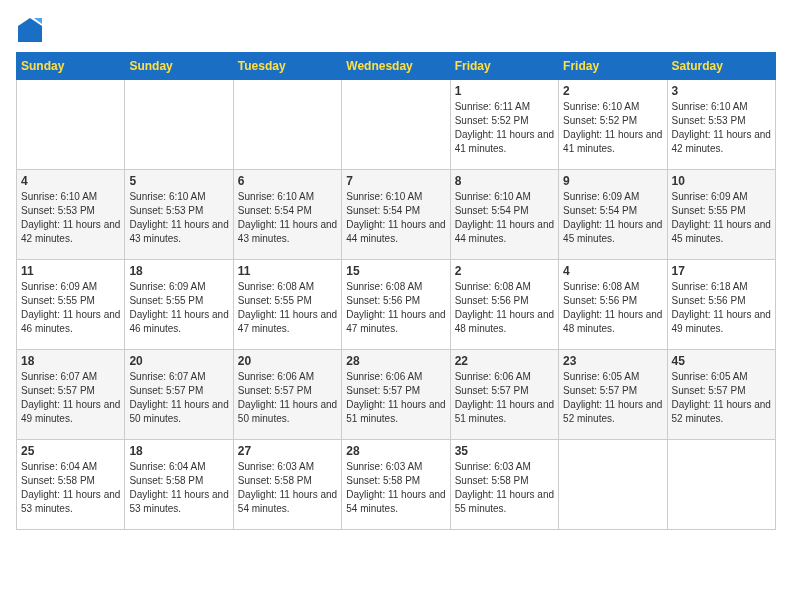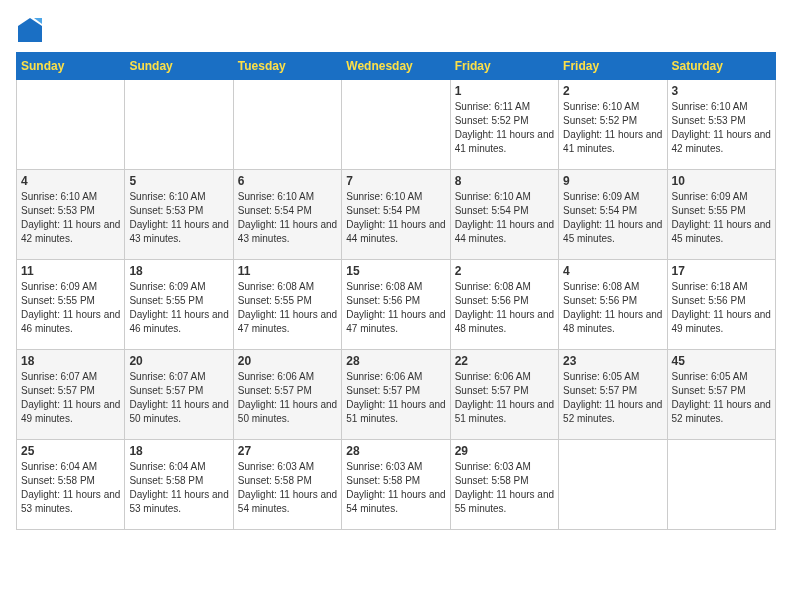--- a/index.html
+++ b/index.html
@@ -295,21 +295,21 @@
 Sunset: 5:58 PM
 Daylight: 11 hours and 54 minutes.</div>
         </td>
         <td>
           <span class="day-num">28</span>
           <div class="day-info">Sunrise: 6:03 AM
 Sunset: 5:58 PM
 Daylight: 11 hours and 54 minutes.</div>
         </td>
         <td>
-          <span class="day-num">29</span>
+          <span class="day-num">35</span>
           <div class="day-info">Sunrise: 6:03 AM
 Sunset: 5:58 PM
 Daylight: 11 hours and 55 minutes.</div>
         </td>
         <td></td>
         <td></td>
       </tr>
     </tbody>
 </table>
 

